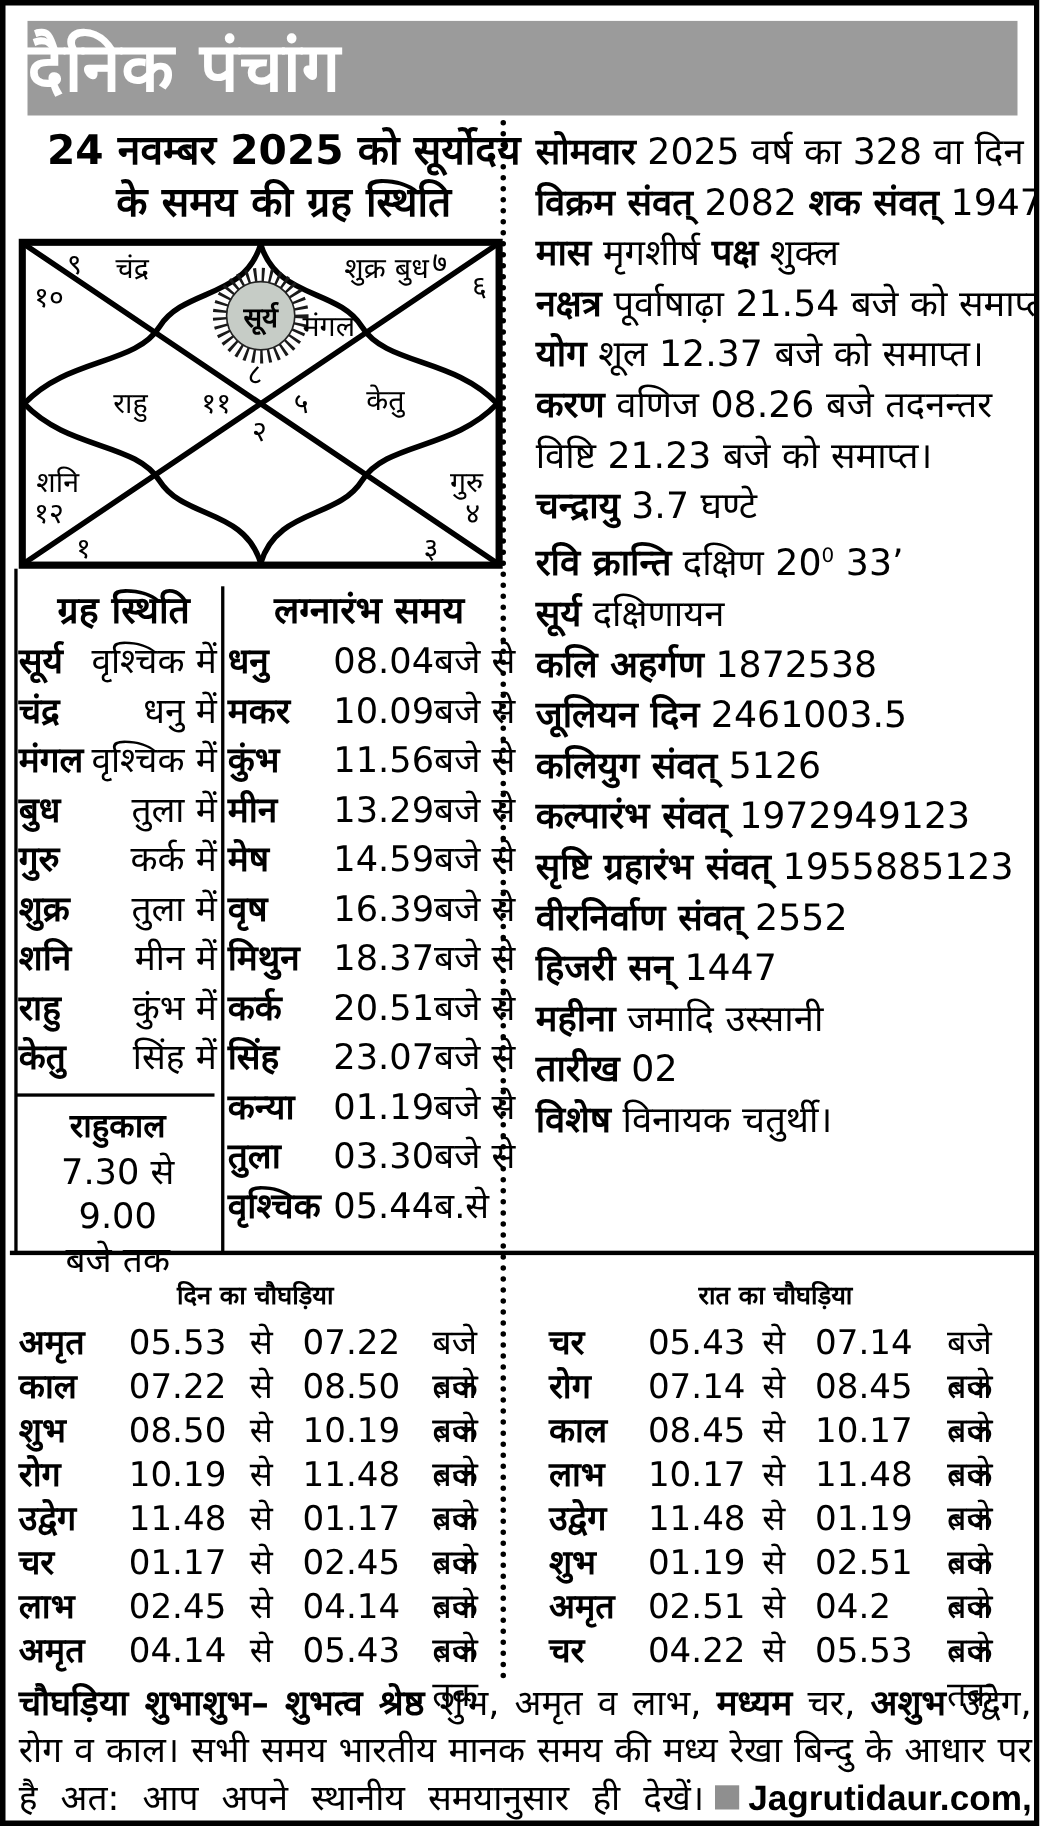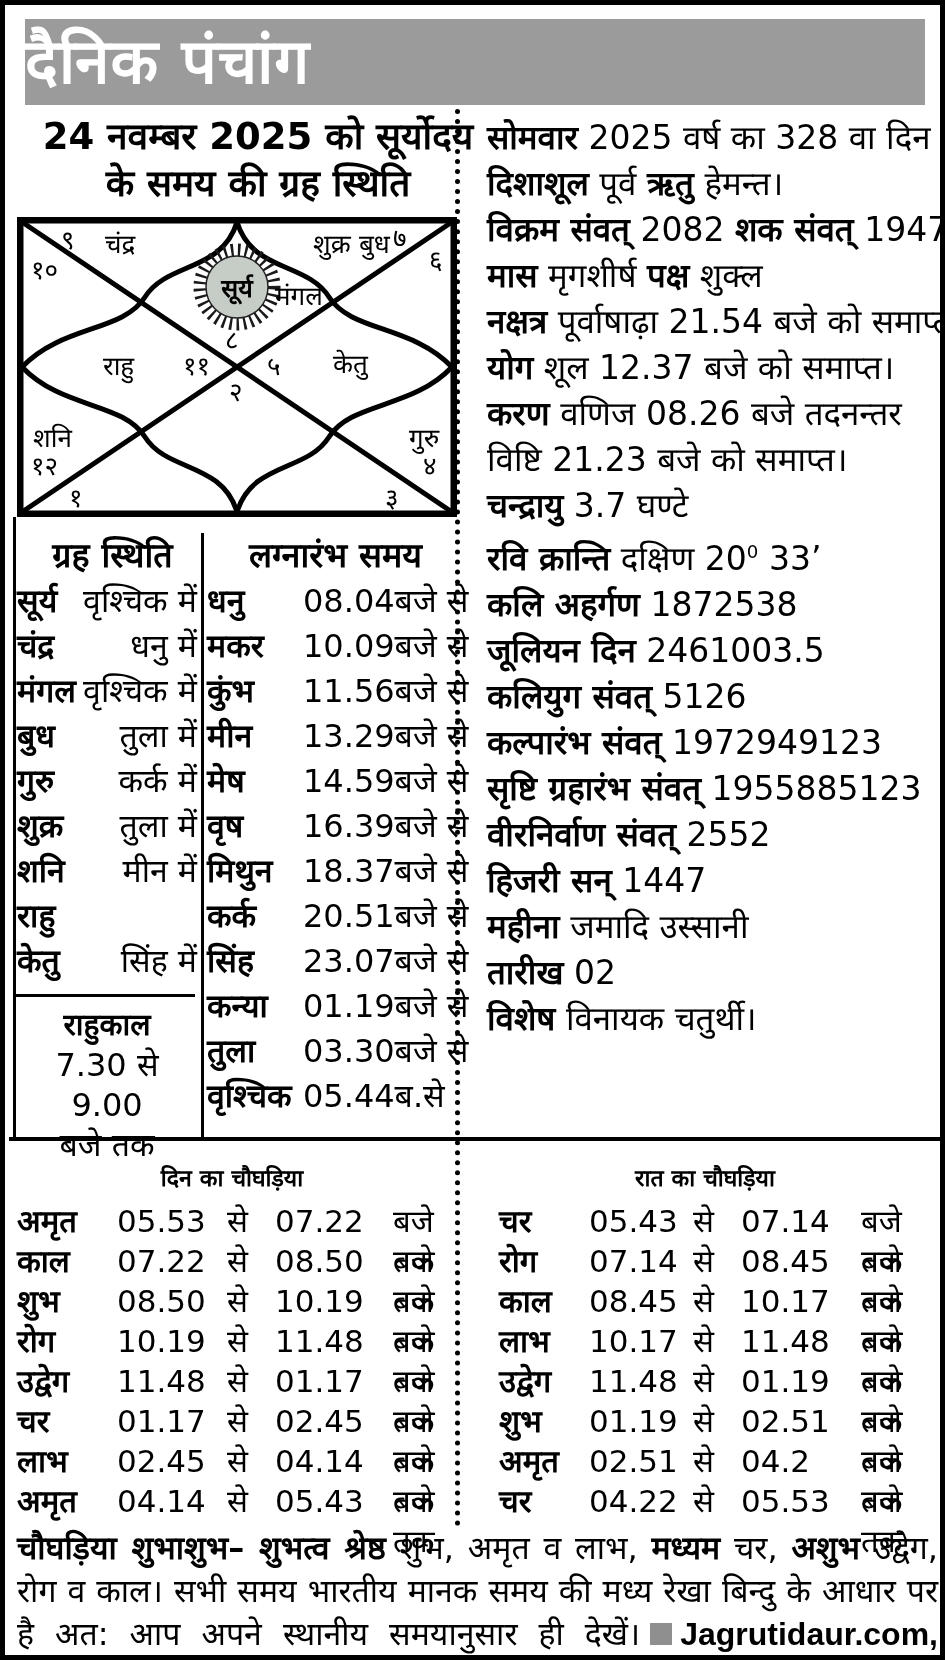--- a/index.html
+++ b/index.html
@@ -146,20 +146,21 @@
         <div class="grow">
           <span class="b">शुक्र</span>
           <span class="val">तुला में</span>
         </div>
         <div class="grow">
           <span class="b">शनि</span>
           <span class="val">मीन में</span>
         </div>
         <div class="grow">
           <span class="b">राहु</span>
+          <span class="val">कुंभ में</span>
         </div>
         <div class="grow">
           <span class="b">केतु</span>
           <span class="val">सिंह में</span>
         </div>
       </div>
   </div>
 
   <div class="rahusep"></div>
   <div class="rahukal">
@@ -229,29 +230,29 @@
         <div class="lrow">
           <span class="b">वृश्चिक</span>
           <span class="time">05.44</span>
           <span class="suf">ब.से</span>
         </div>
       </div>
   </div>
 
   <div class="rcol" id="right-lines">
       <div class="rline"><span class="b">सोमवार</span><span> 2025 वर्ष का 328 वा दिन</span></div>
-      <div class="rline"><span class="b">दिशाशूल</span><span> पूर्व </span><span class="b">ऋतु</span><span> हेमन्त।</span></div>
       <div class="rline"><span class="b">विक्रम संवत्</span><span> 2082 </span><span class="b">शक संवत्</span><span> 1947</span></div>
       <div class="rline"><span class="b">मास</span><span> मृगशीर्ष </span><span class="b">पक्ष</span><span> शुक्ल</span></div>
       <div class="rline"><span class="b">नक्षत्र</span><span> पूर्वाषाढ़ा 21.54 बजे को समाप्त।</span></div>
       <div class="rline"><span class="b">योग</span><span> शूल 12.37 बजे को समाप्त।</span></div>
       <div class="rline"><span class="b">करण</span><span> वणिज 08.26 बजे तदनन्तर</span></div>
       <div class="rline"><span>विष्टि 21.23 बजे को समाप्त।</span></div>
       <div class="rline"><span class="b">चन्द्रायु</span><span> 3.7 घण्टे</span></div>
       <div class="rline"><span class="b">रवि क्रान्ति</span><span> दक्षिण 20</span><span class="sup">0</span><span> 33’</span></div>
+      <div class="rline"><span class="b">सूर्य</span><span> दक्षिणायन</span></div>
       <div class="rline"><span class="b">कलि अहर्गण</span><span> 1872538</span></div>
       <div class="rline"><span class="b">जूलियन दिन</span><span> 2461003.5</span></div>
       <div class="rline"><span class="b">कलियुग संवत्</span><span> 5126</span></div>
       <div class="rline"><span class="b">कल्पारंभ संवत्</span><span> 1972949123</span></div>
       <div class="rline"><span class="b">सृष्टि ग्रहारंभ संवत्</span><span> 1955885123</span></div>
       <div class="rline"><span class="b">वीरनिर्वाण संवत्</span><span> 2552</span></div>
       <div class="rline"><span class="b">हिजरी सन्</span><span> 1447</span></div>
       <div class="rline"><span class="b">महीना</span><span> जमादि उस्सानी</span></div>
       <div class="rline"><span class="b">तारीख</span><span> 02</span></div>
       <div class="rline"><span class="b">विशेष</span><span> विनायक चतुर्थी।</span></div>

